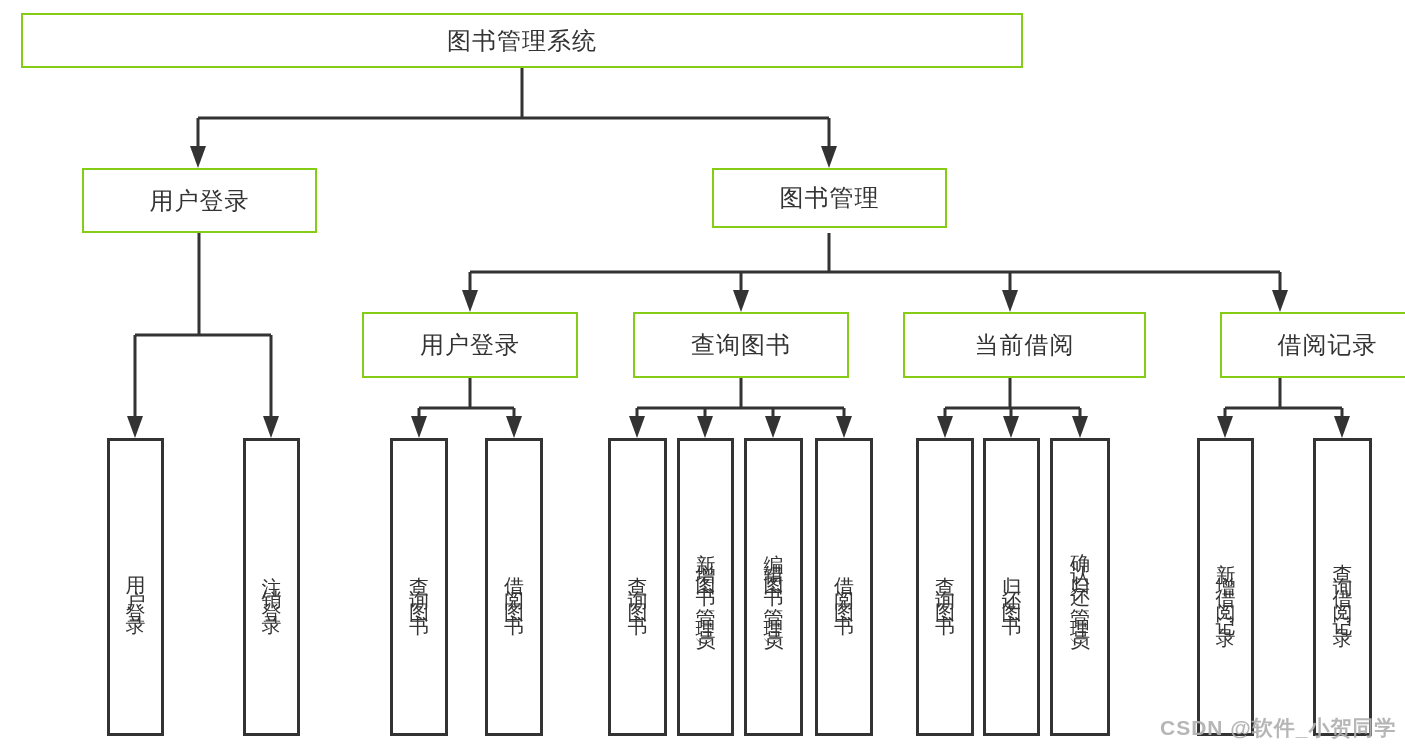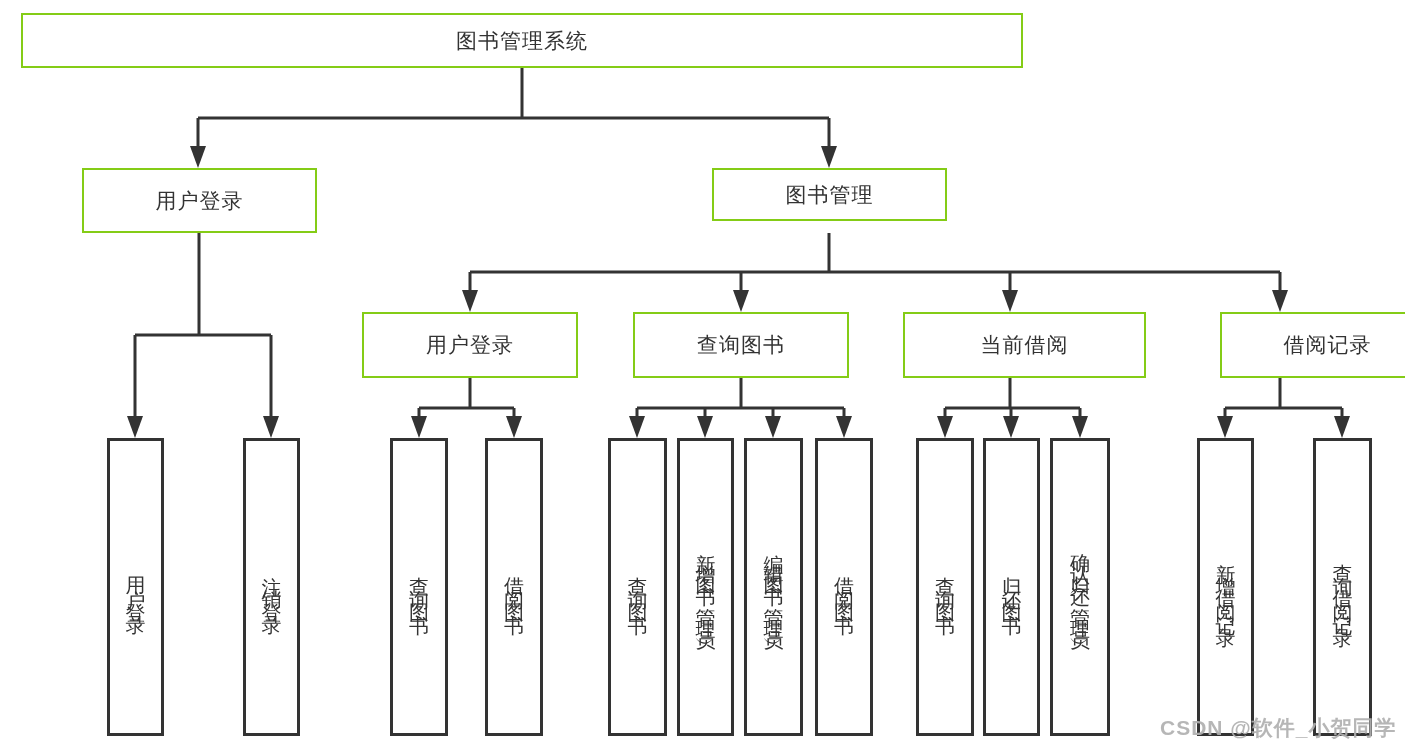--- a/index.html
+++ b/index.html
@@ -4,21 +4,21 @@
 <style>
   html,body{margin:0;padding:0;background:#ffffff;}
   .canvas{
     position:relative;width:1405px;height:747px;background:#ffffff;
     font-family:"Liberation Sans","DejaVu Sans",sans-serif;color:#333333;overflow:hidden;
   }
   svg.wires{position:absolute;left:0;top:0;display:block;}
   .hbox{
     position:absolute;box-sizing:border-box;border:2px solid #84cc16;background:#ffffff;
     display:flex;align-items:center;justify-content:center;
-    font-size:21px;letter-spacing:1px;white-space:nowrap;
+    font-size:24px;letter-spacing:1px;white-space:nowrap;
   }
   .hbox.root{border-width:2px;}
   .vbox{
     position:absolute;top:438px;height:298px;box-sizing:border-box;
     border:3px solid #333333;background:#ffffff;
     display:flex;align-items:center;justify-content:center;overflow:visible;
   }
   .vbox span{
     writing-mode:vertical-lr;text-orientation:mixed;
     font-size:20px;line-height:1.05;letter-spacing:13px;white-space:nowrap;
@@ -67,21 +67,21 @@
     </g>
   </svg>
 
   <div class="hbox root" style="left:21px;top:13px;width:1002px;height:55px">
     <span>图书管理系统</span>
   </div>
 
   <div class="hbox" style="left:82px;top:168px;width:235px;height:65px">
     <span>用户登录</span>
   </div>
-  <div class="hbox" style="left:712px;top:168px;width:235px;height:53px">
+  <div class="hbox" style="left:712px;top:168px;width:235px;height:60px">
     <span>图书管理</span>
   </div>
 
   <div class="hbox" style="left:362px;top:312px;width:216px;height:66px">
     <span>用户登录</span>
   </div>
   <div class="hbox" style="left:633px;top:312px;width:216px;height:66px">
     <span>查询图书</span>
   </div>
   <div class="hbox" style="left:903px;top:312px;width:243px;height:66px">

